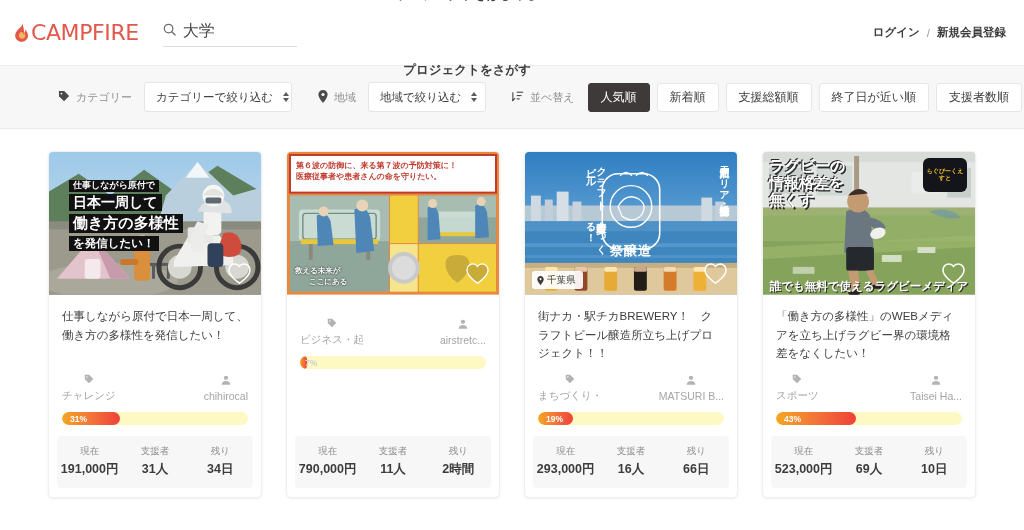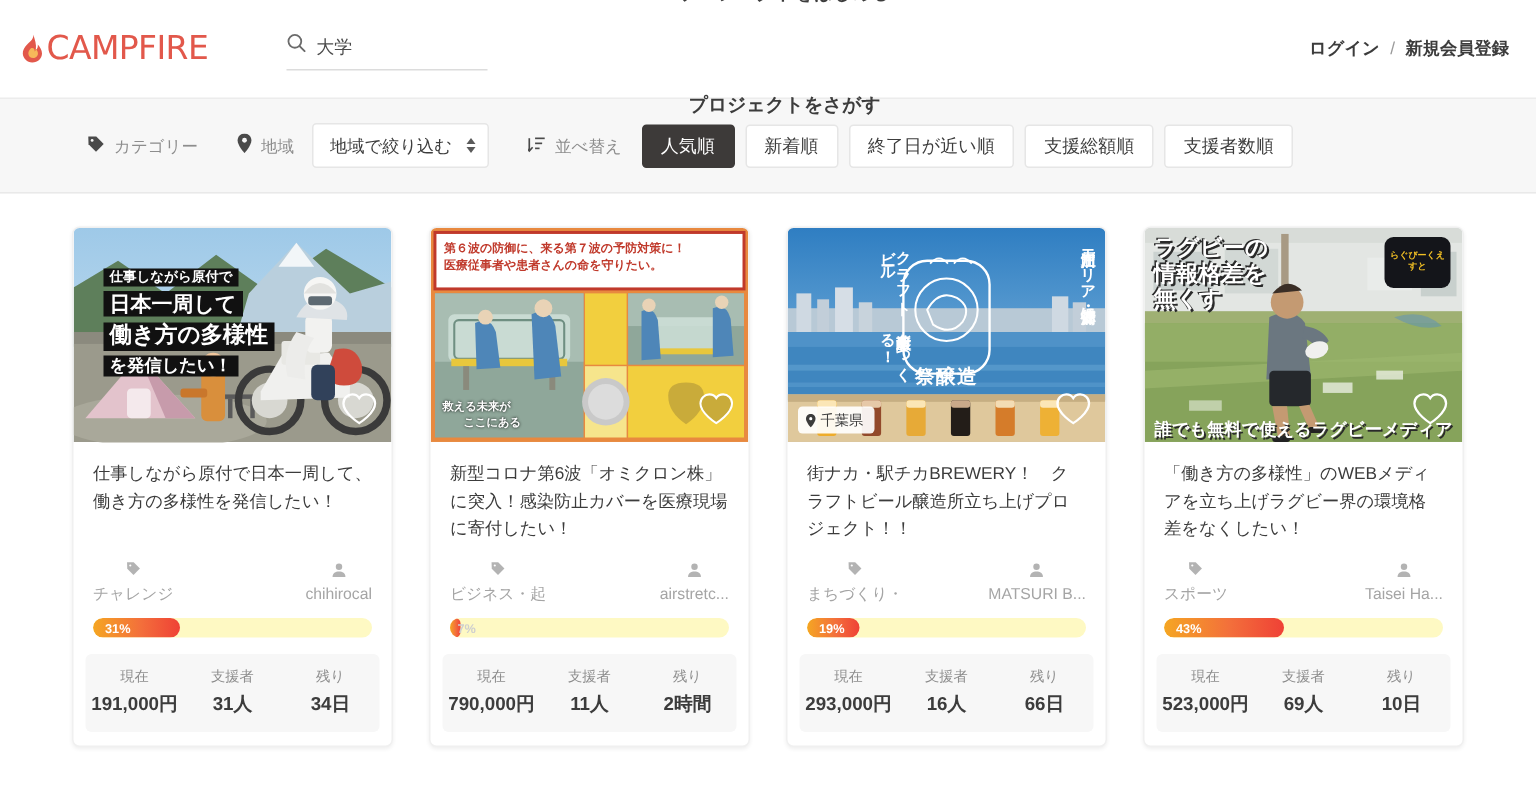--- a/index.html
+++ b/index.html
@@ -13,42 +13,41 @@
   }
   .page { position: relative; width: 1024px; height: 530px; }
 
   
   .header {
     height: 66px; width: 100%;
     background: #fff;
     border-bottom: 1px solid #ececec;
     display: flex; align-items: center;
     padding: 0 18px 0 8px;
-    gap: 28px;
   }
   .logo { display: flex; align-items: center; gap: 2px; margin-left: 6px; }
   .logo .flame { width: 15px; height: 19px; position: relative; }
   .logo .flame svg { display: block; }
   .logo .word {
     font-size: 22px; letter-spacing: -0.4px;
     color: #e2584b; font-weight: 400;
     font-family: "DejaVu Sans", "Liberation Sans", sans-serif;
   }
 
   .search-wrap {
     margin-left: 24px;
     width: 134px;
     display: flex; align-items: center; gap: 7px;
     border-bottom: 1px solid #dcdcdc;
     padding-bottom: 6px; padding-top: 4px;
   }
   .search-wrap svg { flex: 0 0 auto; }
   .search-input {
     border: none; outline: none; background: transparent;
-    font-size: 12px; color: #4a4a4a; width: 100%;
+    font-size: 16px; color: #4a4a4a; width: 100%;
     font-family: Liberation Mono, monospace;
   }
   .search-input::placeholder { color: #9a9a9a; }
 
   .nav-center { display: flex; align-items: center; gap: 58px; margin-left: 100px; flex-direction: column; }
   .nav-link {
     font-size: 12.5px; font-weight: bold; color: #3c3c3c;
     cursor: pointer; white-space: nowrap;
     font-family: "Liberation Sans", sans-serif;
   }
@@ -208,20 +207,27 @@
     <div class="fb-group">
       <span class="fb-label">
         <span>
           <svg width="12" height="12" viewBox="0 0 14 14">
             <path d="M1 1.2h6.2L13 7 7 13 1.2 7.2z" fill="#4a4a4a"></path>
             <circle cx="4" cy="4.2" r="1.1" fill="#f7f7f7"></circle>
           </svg>
         </span>
         <span>カテゴリー</span>
       </span>
+      <div class="select-box cat">
+        <span>カテゴリーで絞り込む</span>
+        <span class="updown">
+            <i class="up"></i>
+            <i class="dn"></i>
+          </span>
+      </div>
     </div>
 
     <div class="fb-group" style="margin-left:26px;">
       <span class="fb-label">
         <span>
           <svg width="10" height="13" viewBox="0 0 10 13">
             <path d="M5 0C2.4 0 .4 2 .4 4.6.4 8 5 13 5 13s4.6-5 4.6-8.4C9.6 2 7.6 0 5 0z" fill="#4a4a4a"></path>
             <circle cx="5" cy="4.5" r="1.6" fill="#f7f7f7"></circle>
           </svg>
         </span>
@@ -245,22 +251,22 @@
           <line x1="5.5" y1="6.5" x2="11" y2="6.5" stroke="#4a4a4a" stroke-width="1.3"></line>
           <line x1="5.5" y1="10.4" x2="9" y2="10.4" stroke="#4a4a4a" stroke-width="1.3"></line>
         </svg>
       </span>
       <span>並べ替え</span>
     </span>
 
     <div class="sort-chips">
       <div class="chip active">人気順</div>
       <div class="chip">新着順</div>
+      <div class="chip">支援総額順</div>
       <div class="chip">終了日が近い順</div>
-      <div class="chip">支援総額順</div>
       <div class="chip">支援者数順</div>
 
     </div>
   </div>
 
 
   <div class="grid">
 
     <div class="card">
       <div class="thumb">
@@ -393,21 +399,20 @@
           <div>救える未来が</div>
           <div style="padding-left:14px;">ここにある</div>
         </div>
         <span class="heart">
           <svg width="25" height="23" viewBox="0 0 26 24">
             <path d="M13 22S2 15.2 2 8.4C2 4.6 5 2 8.2 2c2 0 3.8 1 4.8 2.6C14 3 15.8 2 17.8 2 21 2 24 4.6 24 8.4 24 15.2 13 22 13 22z" fill="#c9ab3a" stroke="#ffffff" stroke-width="1.4"></path>
           </svg>
         </span>
       </div>
       <div class="card-body">
-        <div class="card-title">新型コロナ第6波「オミクロン株」に突入！感染防止カバーを医療現場に寄付したい！</div>
         <div class="meta-row">
           <span class="meta-item">
             <svg width="10" height="10" viewBox="0 0 14 14">
                 <path d="M1 1.2h6.2L13 7 7 13 1.2 7.2z" fill="#b3b3b3"></path>
                 <circle cx="4" cy="4.2" r="1" fill="#fff"></circle>
               </svg>
             <span>ビジネス・起</span>
           </span>
           <span class="meta-item">
             <svg width="10" height="10" viewBox="0 0 14 14">

